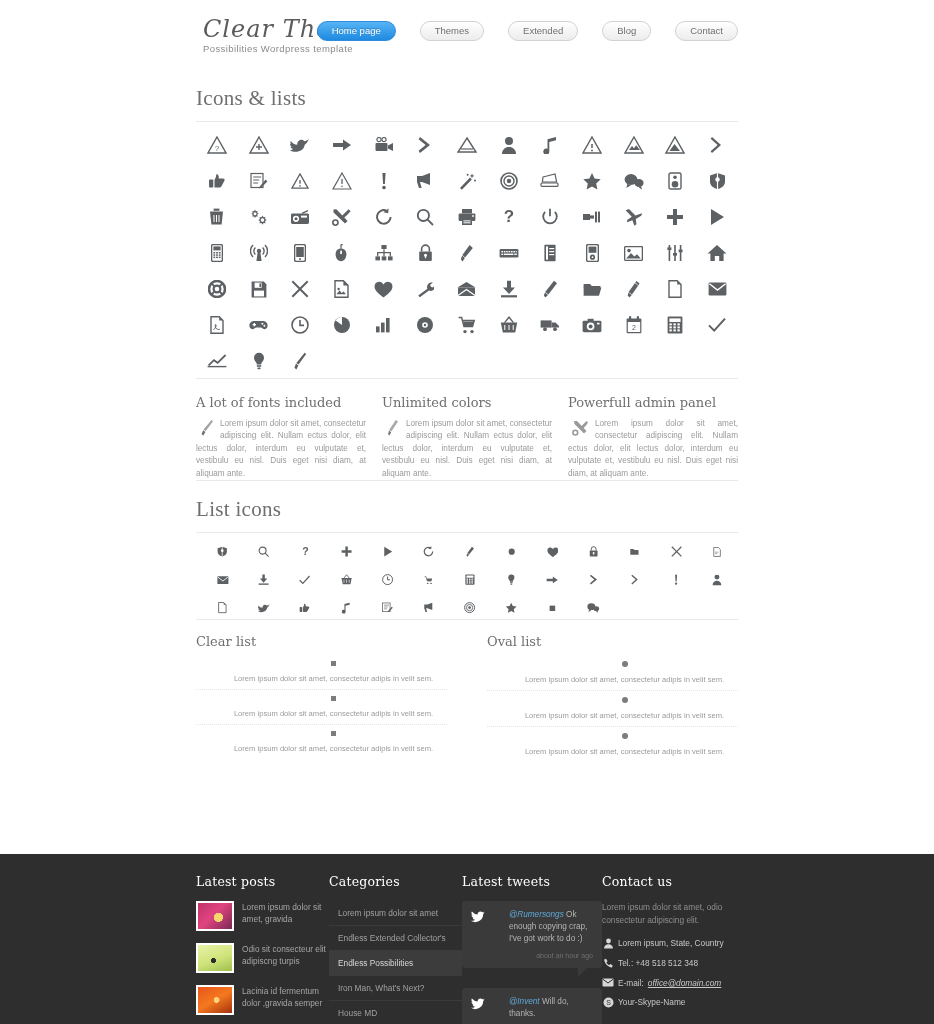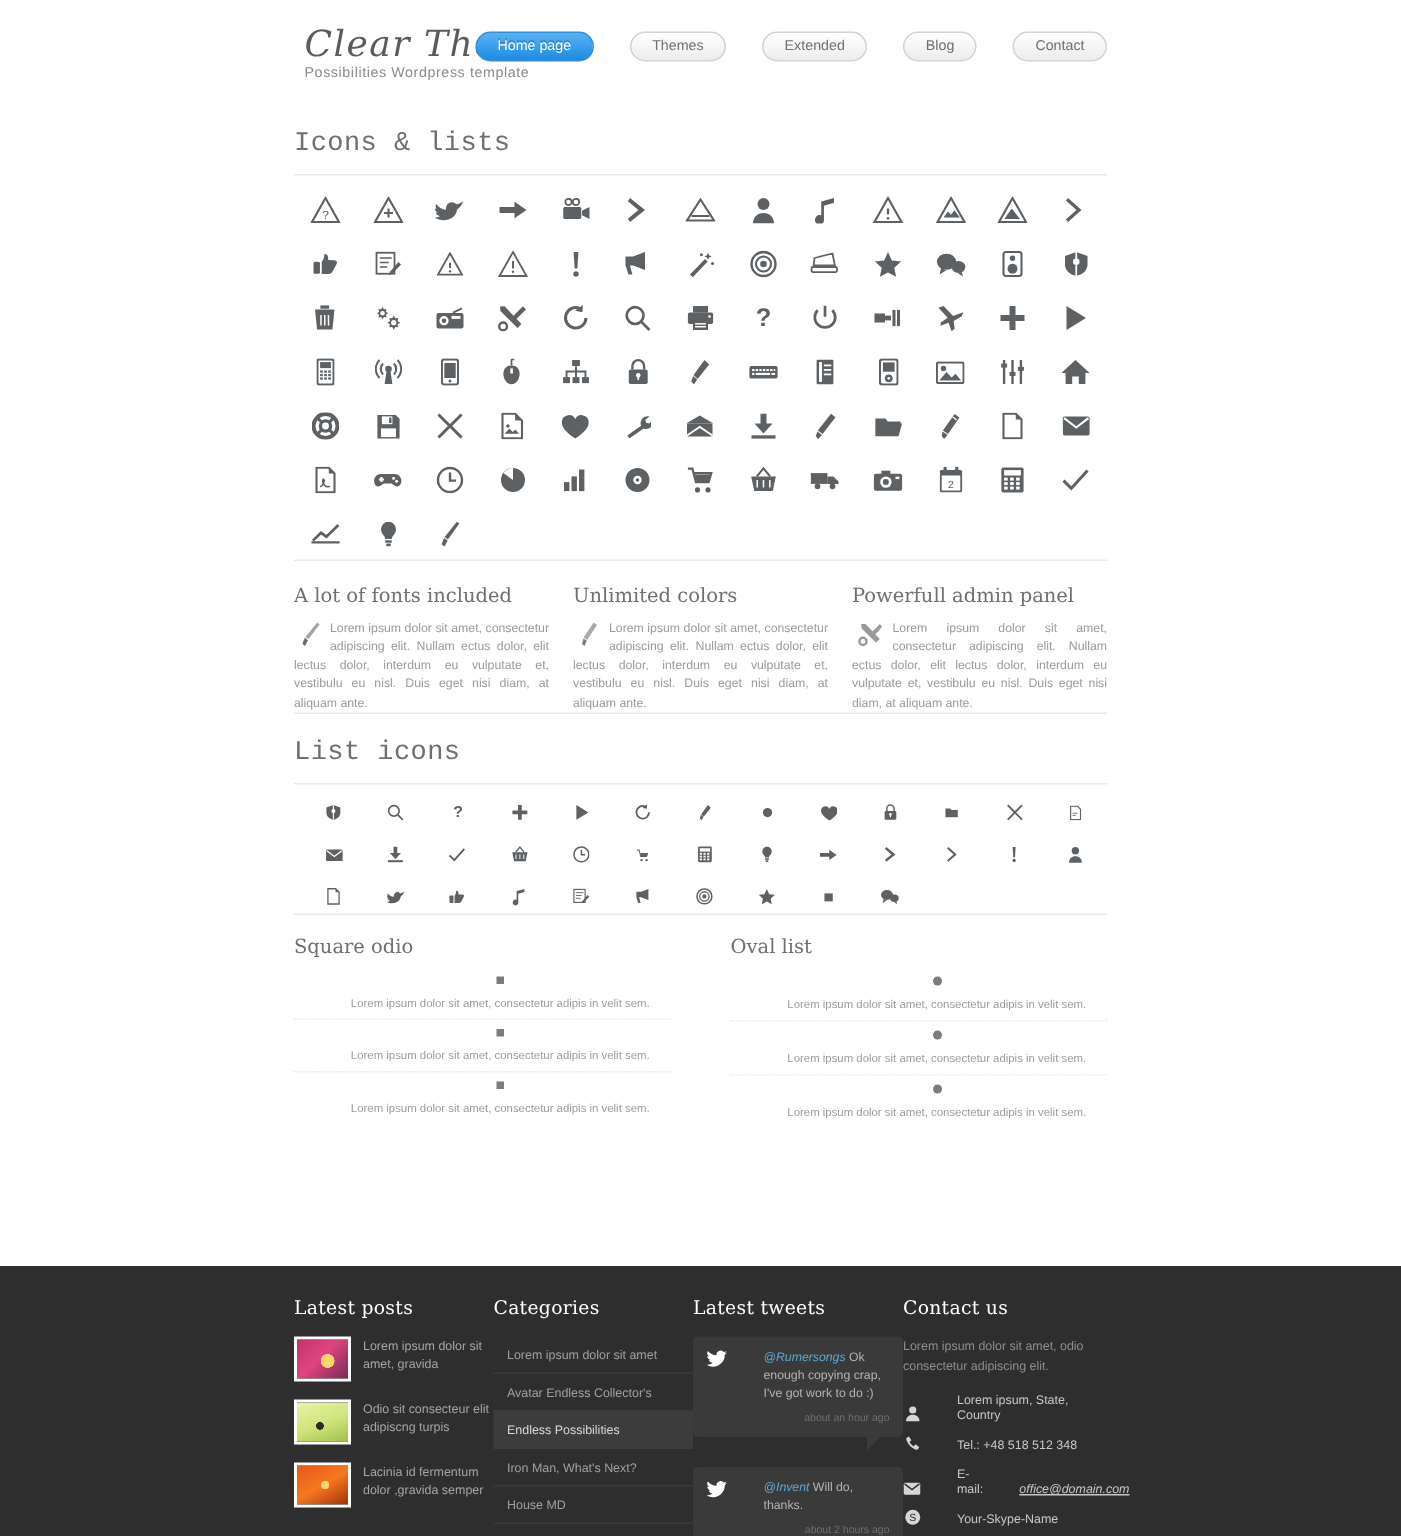--- a/index.html
+++ b/index.html
@@ -38,22 +38,22 @@
   }
   .nav-btn.active {
     color:#ffffff; border-color:#2f8ddb;
     background:linear-gradient(#56b4f5,#1e8ae0);
     text-shadow:0 -1px 0 rgba(0,0,0,.25);
   }
 
   
   .main { padding:0 196px; }
   h2.section {
-    font-family:Liberation Mono, monospace;
-    font-weight:400; font-size:18px; color:#6f6f6f;
+    font-family:Liberation Serif, serif;
+    font-weight:400; font-size:21px; color:#6f6f6f;
     margin:16px 0 10px 0; letter-spacing:.3px;
   }
   .rule { height:1px; background:#e9e9e9; margin:0; }
 
   
   .icon-grid {
     display:grid; grid-template-columns:repeat(13,1fr);
     row-gap:14px; margin:12px 0 6px 0; align-items:center; justify-items:center;
   }
   .icon-cell { color:#5d6164; line-height:1; display:flex; align-items:center; justify-content:center; height:22px; }
@@ -143,21 +143,21 @@
   }
   .tweet:after {
     content:""; position:absolute; right:14px; bottom:-9px;
     border-left:10px solid #3a3a3a; border-bottom:10px solid transparent;
   }
   .tw-body { font-size:8.2px; line-height:12px; color:#b4b4b4; }
   .tw-handle { color:#5fa8d8; font-style:italic; }
   .tw-time { display:block; text-align:right; color:#6f6f6f; font-size:7px; margin-top:5px; }
 
   .contact-lead { font-size:8.3px; line-height:12.5px; color:#8e8e8e; margin:0 0 12px 0; }
-  .c-row { display:flex; align-items:flex-end; gap:24px; font-size:8.3px; color:#c8c8c8; margin-bottom:9px; }
+  .c-row { display:flex; align-items:flex-start; gap:4px; font-size:8.3px; color:#c8c8c8; margin-bottom:9px; }
   .c-row .ci { color:#d6d6d6; flex:none; width:12px; display:flex; justify-content:center; }
   .c-row a { color:#c8c8c8; text-decoration:underline; font-style:italic; }
 
   
   .scroll-wrap { position:absolute; left:50%; transform:translateX(-50%); bottom:-14px; text-align:center; }
   .scroll-tip {
     background:#131313; color:#e8e8e8; font-size:8px; padding:4px 9px;
     border-radius:3px; display:inline-block; margin-bottom:6px; white-space:nowrap;
   }
   .scroll-btn {
@@ -1033,21 +1033,21 @@
             <ellipse cx="15" cy="11" rx="4.6" ry="4" fill="#5d6164"></ellipse>
             <path d="M17 14l1 3.4-3.2-2z" fill="#5d6164"></path>
           </svg>
         </div>
       </div>
 
     <div class="rule"></div>
 
     <div class="lists">
       <div class="list-col">
-        <h3>Square odio</h3>
+        <h3>Clear list</h3>
         <div class="li-row">
             <span class="bullet-sq"></span>
             <span>Lorem ipsum dolor sit amet, consectetur adipis in velit sem.</span>
           </div>
         <div class="li-row">
             <span class="bullet-sq"></span>
             <span>Lorem ipsum dolor sit amet, consectetur adipis in velit sem.</span>
           </div>
         <div class="li-row">
             <span class="bullet-sq"></span>
@@ -1095,21 +1095,21 @@
           <span class="thumb t3">
               <i></i>
             </span>
           <span class="post-text">Lacinia id fermentum dolor ,gravida semper</span>
         </div>
       </div>
 
       <div class="fcol cats">
         <h4>Categories</h4>
         <div class="cat-item">Lorem ipsum dolor sit amet</div>
-        <div class="cat-item">Avatar Endless Collector's</div>
+        <div class="cat-item">Endless Extended Collector's</div>
         <div class="cat-item active">Endless Possibilities</div>
         <div class="cat-item">Iron Man, What's Next?</div>
         <div class="cat-item">House MD</div>
         <div class="cat-item">Spiderman</div>
       </div>
 
       <div class="fcol tweets">
         <h4>Latest tweets</h4>
         <div class="tweet">
           <span><svg width="14" height="12" viewBox="0 0 14 12">

